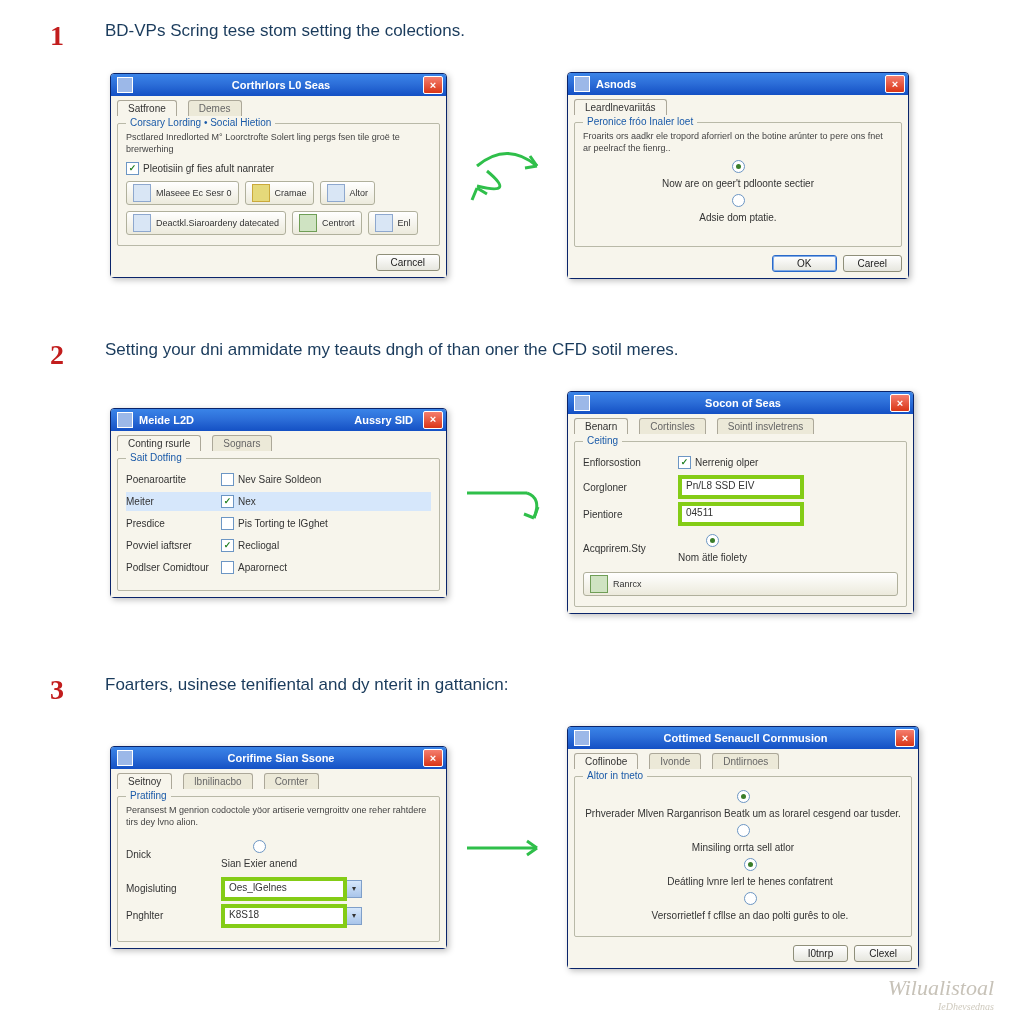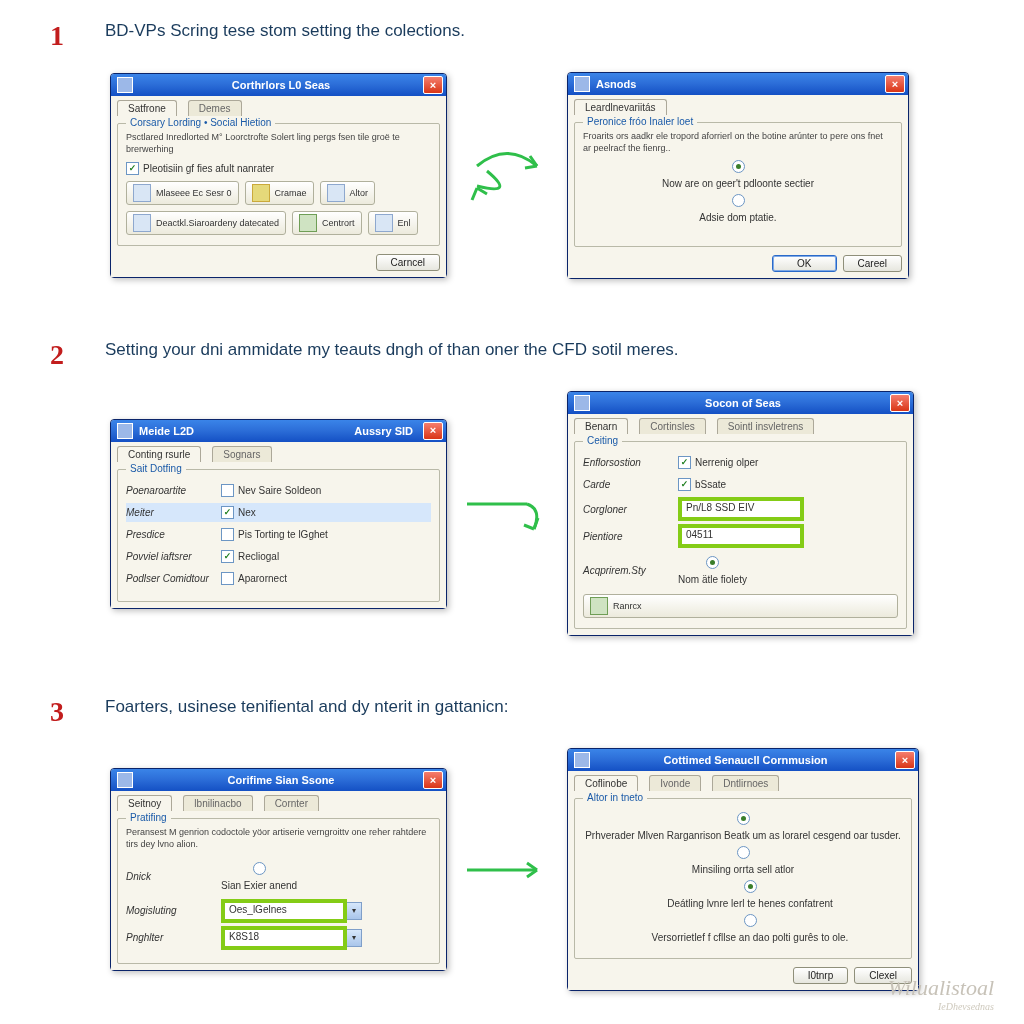--- a/index.html
+++ b/index.html
@@ -31,21 +31,21 @@
   .radio .dot.sel::after{content:"";width:5px;height:5px;border-radius:50%;background:#3a7e2a;}
   .btnrow{display:flex;justify-content:flex-end;gap:6px;margin-top:8px;}
   .btn{background:linear-gradient(#fff,#e6e6de);border:1px solid #8f8f7a;border-radius:3px;padding:2px 14px;font-size:10px;color:#222;}
   .btn.primary{border:1px solid #2a6ac9;box-shadow:0 0 0 1px #7fa9e6 inset;}
   .iconbtns{display:flex;flex-wrap:wrap;gap:6px;margin-top:6px;}
   .ibtn{display:flex;align-items:center;gap:5px;background:linear-gradient(#fff,#eceadc);border:1px solid #b0b09c;border-radius:3px;padding:2px 6px;font-size:9px;color:#333;}
   .ibtn .ic{width:16px;height:16px;border:1px solid #8ea8ce;background:#d9e6f5;display:inline-block;}
   .ibtn .ic.g{background:#e5d97a;border-color:#caa93b}
   .ibtn .ic.b{background:#cfe3c2;border-color:#6f9e56}
   .formrow{display:flex;align-items:center;margin:3px 0;font-size:10px;color:#333;}
-  .formrow .lab{width:95px;font-style:italic;}
+  .formrow .lab{width:95px;}
   .input{border:4px solid #84cc16;background:#fff;padding:1px 4px;font-size:10px;min-width:110px;height:14px;}
   .dropdown{display:flex;align-items:center;}
   .dropdown .arr{width:14px;height:16px;background:linear-gradient(#d6e7fb,#a9c5ea);border:1px solid #7f9fc9;border-left:none;display:flex;align-items:center;justify-content:center;font-size:8px;color:#333;}
   
   .arrow{flex:none;width:90px;display:flex;align-items:center;justify-content:center;}
   .arrow svg{overflow:visible;}
   
   .wm{position:absolute;right:30px;bottom:12px;font:italic 22px Georgia,serif;color:#c7c2b8;}
   .wm small{display:block;font-size:10px;text-align:right;color:#cfcabe;}
 </style>
@@ -238,27 +238,20 @@
           <div class="group">
             <div class="legend">Ceiting</div>
             <div class="formrow">
                 <span class="lab">Enflorsostion</span>
                 <span class="chk">
                   <span class="box checked"></span>
                   <span>Nerrenig olper</span>
                 </span>
               </div>
             <div class="formrow">
-                <span class="lab">Carde</span>
-                <span class="chk">
-                  <span class="box checked"></span>
-                  <span>bSsate</span>
-                </span>
-              </div>
-            <div class="formrow">
                 <span class="lab">Corgloner</span>
                 <span class="input">Pn/L8 SSD EIV</span>
               </div>
             <div class="formrow">
                 <span class="lab">Pientiore</span>
                 <span class="input">04511</span>
               </div>
             <div class="formrow">
                 <span class="lab">Acqprirem.Sty</span>
                 <span class="radio">

